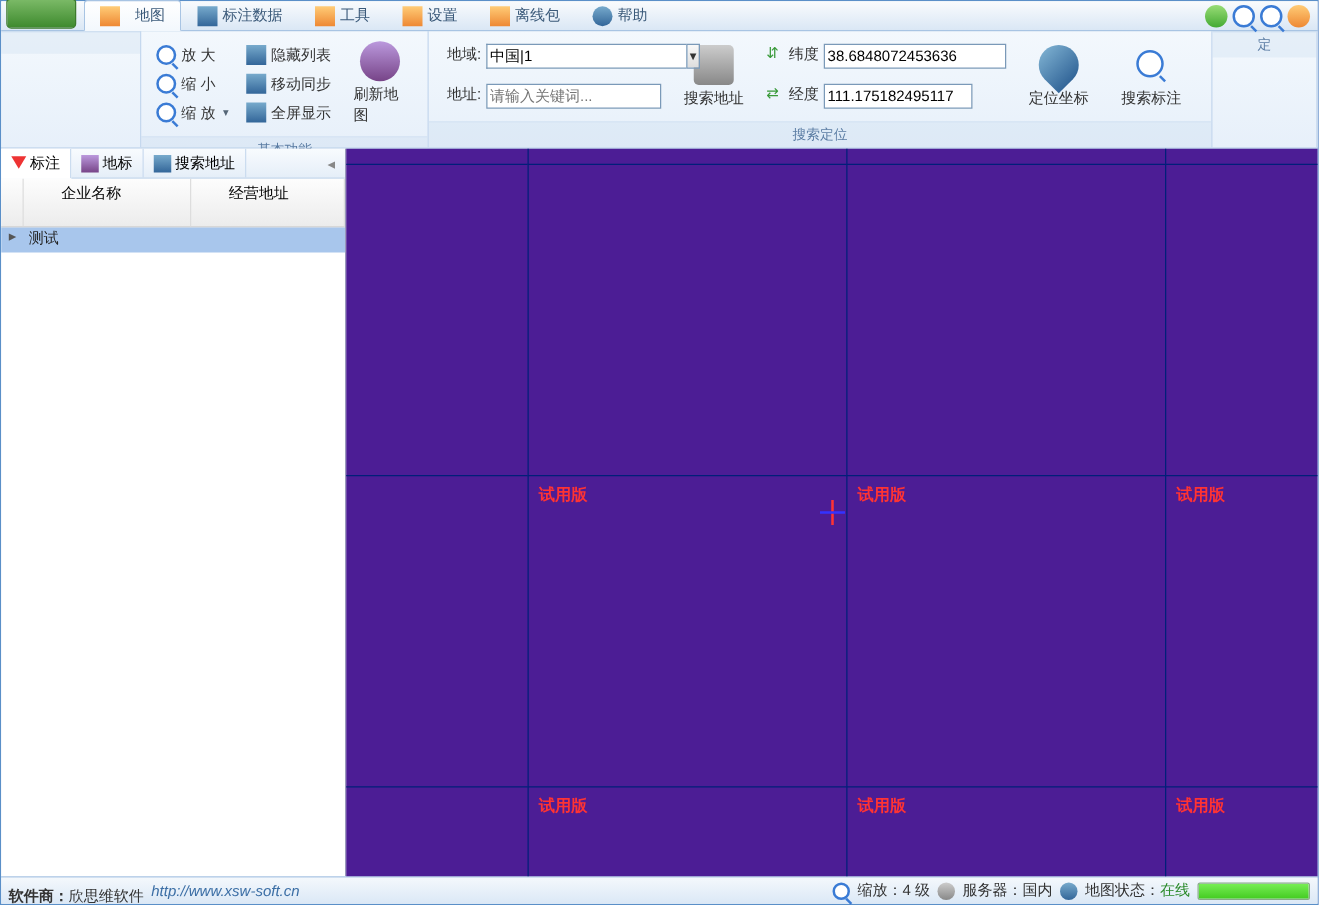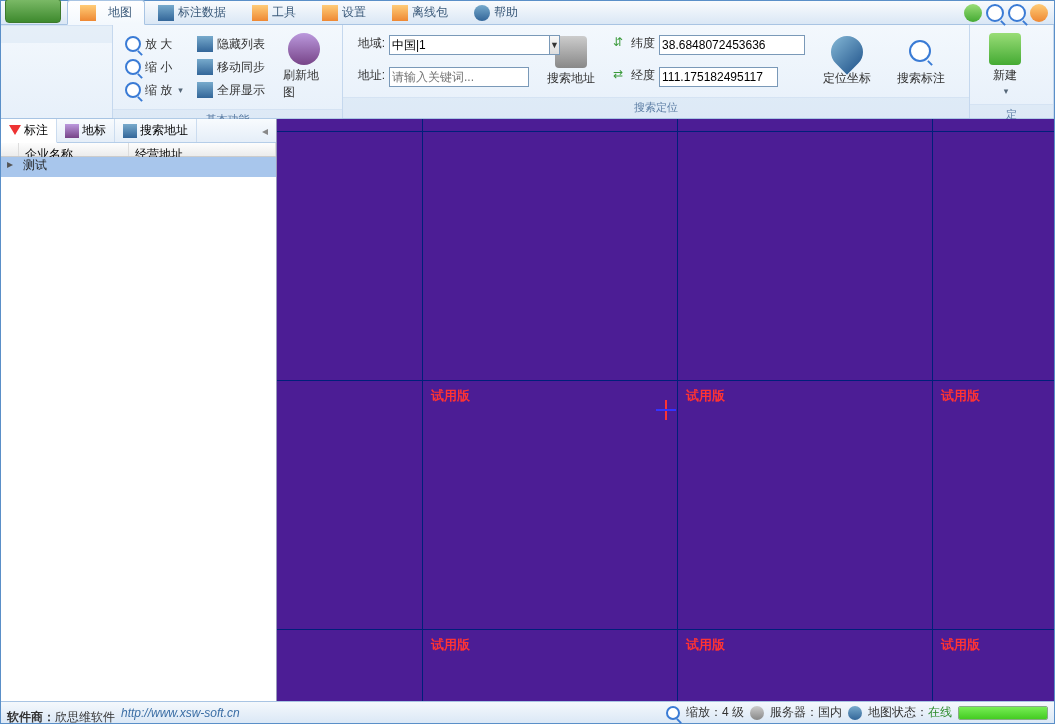--- a/index.html
+++ b/index.html
@@ -45,21 +45,21 @@
 .combo{width:140px;height:20px;position:relative;display:flex;}
 .combo input{flex:1;border-right:none;}
 .combo .cbtn{width:18px;border:1px solid #7a99b8;background:linear-gradient(#f8f8f8,#ddd);display:flex;align-items:center;justify-content:center;font-size:9px;}
 
 
 .main { flex:1; display:flex; min-height:0;}
 .sidepanel{ width:276px; background:#fff; border-right:1px solid #99b; display:flex;flex-direction:column;}
 .sp-tabs{height:24px;display:flex;background:linear-gradient(#f8fbfe,#e5eef8);border-bottom:1px solid #b5cde8;font-size:12px;}
 .sp-tab{padding:3px 8px;display:flex;align-items:center;gap:3px;border-right:1px solid #cbdcef;cursor:pointer;}
 .sp-tab.active{background:#fff;border-bottom:1px solid #fff;margin-bottom:-1px;}
-.sp-headers{height:14px;display:flex;background:linear-gradient(#fdfdfd,#ececec);border-bottom:1px solid #ccc;font-size:12px;}
+.sp-headers{height:39px;display:flex;background:linear-gradient(#fdfdfd,#ececec);border-bottom:1px solid #ccc;font-size:12px;gap:24px;}
 .sp-headers div{padding:3px 6px;border-right:1px solid #ddd;}
 .sp-headers .h0{width:18px;}
 .sp-headers .h1{width:110px;}
 .sp-headers .h2{flex:1;}
 .sp-row{height:20px;display:flex;font-size:12px;background:#a8c6ec;color:#222;}
 .sp-row .c0{width:18px;text-align:center;color:#555;}
 .sp-row .c1{width:110px;padding-left:4px;}
 .sp-row .c2{flex:1;}
 
 .mapview{flex:1;background:#4c1d95;position:relative;overflow:hidden;}
@@ -210,26 +210,20 @@
           <div class="ico" style="position:relative;">
               <div class="ic-mag" style="width:22px;height:22px;position:absolute;left:4px;top:4px;"></div>
             </div>
           <span>搜索标注</span>
         </div>
       </div>
       <div class="label">搜索定位</div>
     </div>
 
     <div class="rgroup" style="width:84px;">
-      <div class="body">
-        <div class="bigbtn dd">
-          <div class="ico ic-green"></div>
-          <span>新建</span>
-        </div>
-      </div>
       <div class="label">定</div>
     </div>
   </div>
 
   <div class="main">
     <div class="sidepanel">
       <div class="sp-tabs">
         <div class="sp-tab active">
             <span class="ic-pin"></span>
             <span>标注</span>

